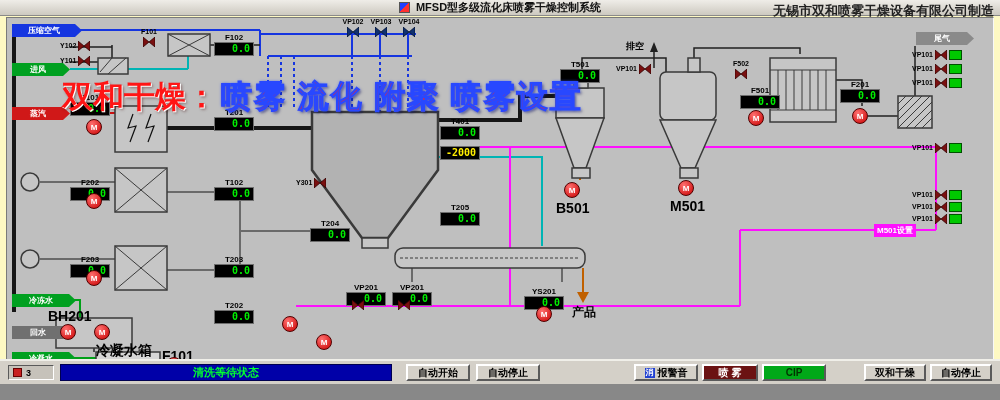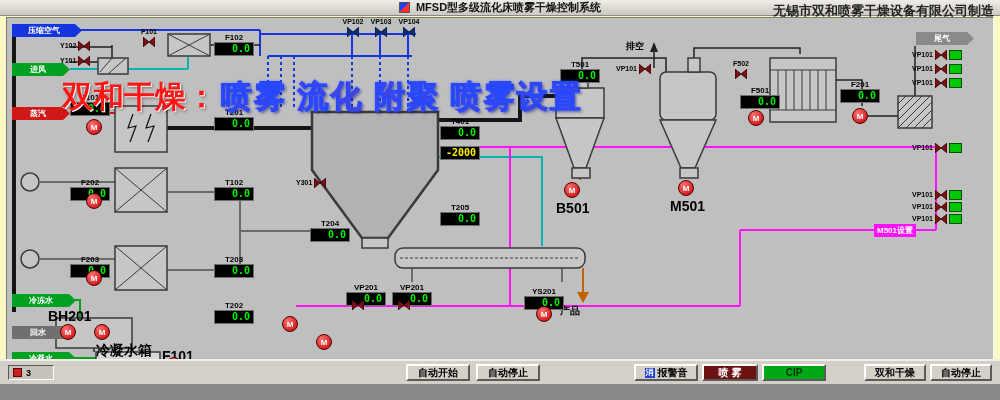--- a/index.html
+++ b/index.html
@@ -142,21 +142,21 @@
 
   <div class="flag" style="left:12px;top:24px;width:58px;background:#1535e0">压缩空气</div>
   <div class="flag" style="left:12px;top:63px;width:46px;background:#00a020">进风</div>
   <div class="flag" style="left:12px;top:107px;width:46px;background:#d01818">蒸汽</div>
   <div class="flag" style="left:12px;top:294px;width:52px;background:#00a020">冷冻水</div>
   <div class="flag" style="left:12px;top:326px;width:46px;background:#707070">回水</div>
   <div class="flag" style="left:12px;top:352px;width:52px;background:#00a020">冷凝水</div>
   <div class="flag" style="left:916px;top:32px;width:46px;background:#8a8a8a">尾气</div>
 
   <div class="slabel" style="left:626px;top:40px;font-size:9px">排空</div>
-  <div class="slabel" style="left:560px;top:304px;font-size:10px">产品</div>
+  <div class="slabel" style="left:572px;top:304px;font-size:12px">产品</div>
   <div class="slabel" style="left:556px;top:200px">B501</div>
   <div class="slabel" style="left:670px;top:198px">M501</div>
   <div class="slabel" style="left:48px;top:308px">BH201</div>
   <div class="slabel" style="left:96px;top:342px">冷凝水箱</div>
   <div class="slabel" style="left:162px;top:348px">F101</div>
   <div class="note" style="left:874px;top:224px">M501设置</div>
 
   <div class="display" style="left:214px;top:33px">
     <div class="dlabel">F102</div>
     <div class="dbox">0.0</div>
@@ -361,20 +361,23 @@
 
   <div class="watermark">
     <span class="brand">双和干燥：</span><span class="slogan">喷雾 流化 附聚 喷雾设置</span>
   </div>
 
   <div class="bottombar">
     <div class="counterbox">
       <span class="led"></span>
       <span>3</span>
     </div>
+    <div class="marquee">
+      <span>清洗等待状态</span>
+    </div>
     <div class="btn" style="left:406px;width:64px">自动开始</div>
     <div class="btn" style="left:476px;width:64px">自动停止</div>
     <div class="btn" style="left:634px;width:64px">
       <span class="mute-ico">消</span>
       <span>报警音</span>
     </div>
     <div class="btn spray" style="left:702px;width:56px">喷 雾</div>
     <div class="btn cip" style="left:762px;width:64px">CIP</div>
     <div class="btn" style="left:864px;width:62px">双和干燥</div>
     <div class="btn" style="left:930px;width:62px">自动停止</div>

